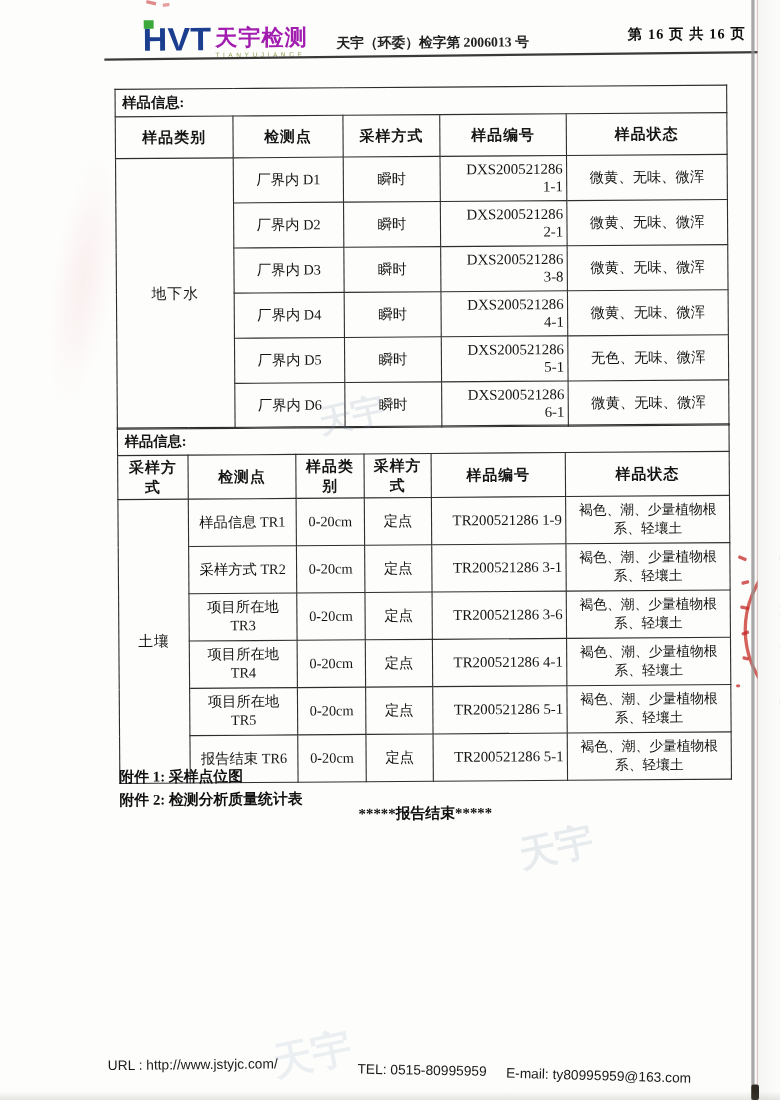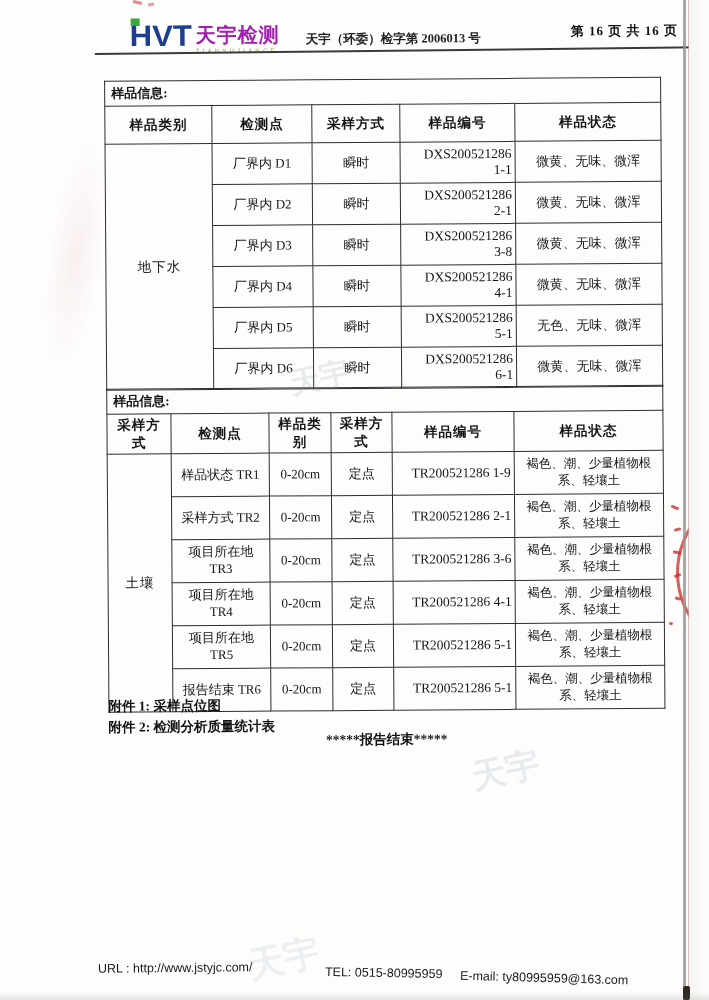--- a/index.html
+++ b/index.html
@@ -161,31 +161,31 @@
       <tr class="hdr-row">
         <th>采样方式</th>
         <th>检测点</th>
         <th>样品类别</th>
         <th>采样方式</th>
         <th>样品编号</th>
         <th>样品状态</th>
       </tr>
       <tr class="data-row">
         <td class="cat" rowspan="6">土壤</td>
-        <td>样品状态 TR1</td>
+        <td>样品信息 TR1</td>
         <td>0-20cm</td>
         <td>定点</td>
         <td class="code">TR200521286 1-9</td>
         <td class="status2">褐色、潮、少量植物根系、轻壤土</td>
       </tr>
       <tr class="data-row">
         <td>采样方式 TR2</td>
         <td>0-20cm</td>
         <td>定点</td>
-        <td class="code">TR200521286 2-1</td>
+        <td class="code">TR200521286 3-1</td>
         <td class="status2">褐色、潮、少量植物根系、轻壤土</td>
       </tr>
       <tr class="data-row">
         <td>项目所在地 TR3</td>
         <td>0-20cm</td>
         <td>定点</td>
         <td class="code">TR200521286 3-6</td>
         <td class="status2">褐色、潮、少量植物根系、轻壤土</td>
       </tr>
       <tr class="data-row">

